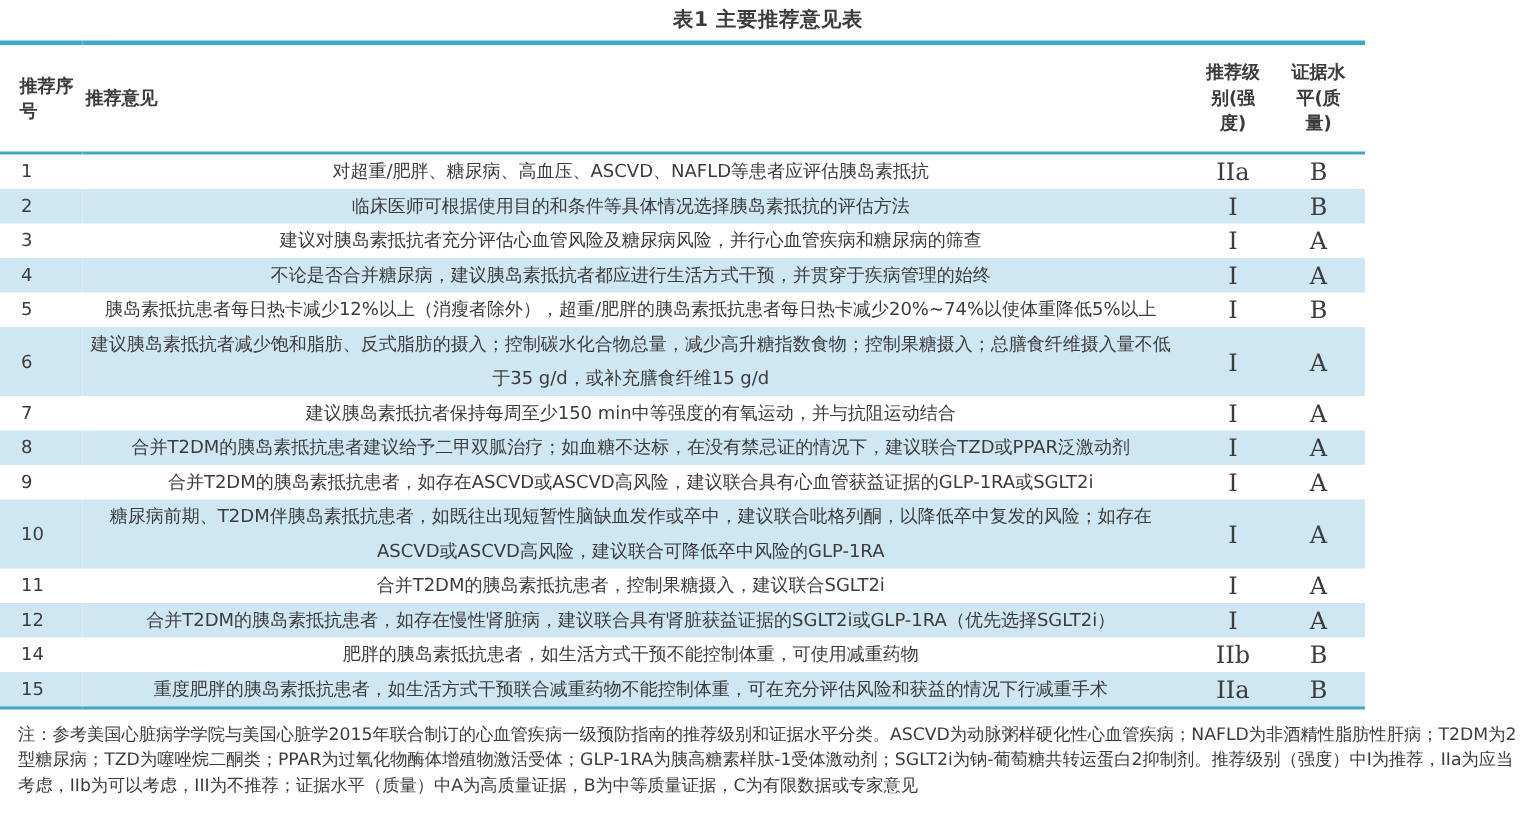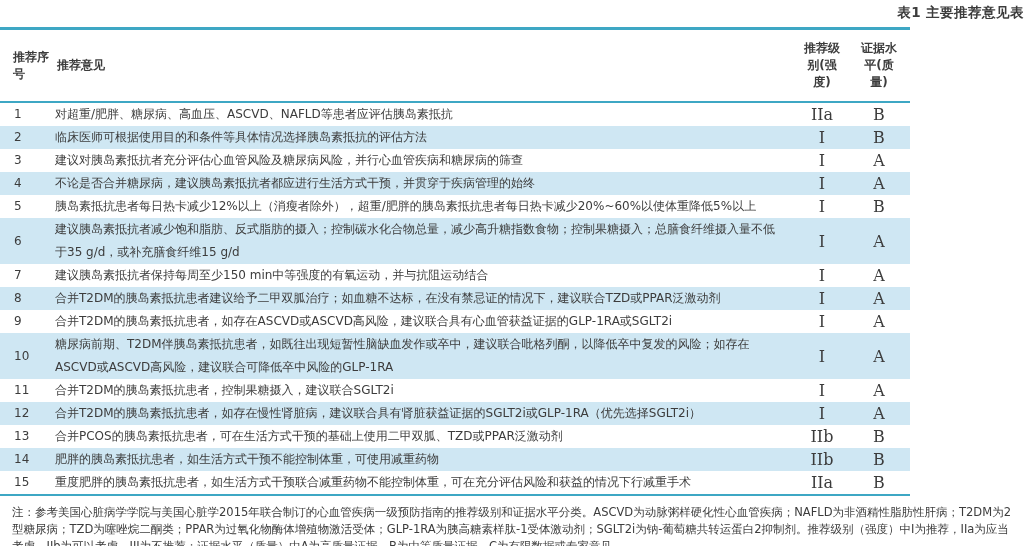--- a/index.html
+++ b/index.html
@@ -4,40 +4,40 @@
 <style>
   :root{
     --accent:#3ea7c4;
     --stripe:#cfe7f3;
     --text:#3c3c3c;
   }
   *{box-sizing:border-box;margin:0;padding:0;}
   html,body{width:1024px;height:546px;overflow:hidden;background:#ffffff;
     font-family:"DejaVu Sans","Liberation Sans",sans-serif;color:var(--text);}
   .page{width:1024px;height:546px;}
-  .title{ text-align:right; font-size:13.5px; padding:4px 0 5px 0; letter-spacing:0.5px;}
+  .title{ text-align:center; font-size:13.5px; padding:4px 0 5px 0; letter-spacing:0.5px;}
   .title .lbl{font-weight:bold;}
   .title .txt{font-weight:bold; font-weight:600;}
   table{width:910px; border-collapse:collapse; table-layout:fixed;
     border-top:3px solid var(--accent); border-bottom:2px solid var(--accent);
     font-size:12px;}
   thead th{ font-weight:bold; vertical-align:middle; padding:10px 2px;
     border-bottom:2px solid var(--accent); line-height:17px; font-size:12px;}
   th.col-no{ text-align:left; padding-left:13px;}
   th.col-opinion{ text-align:left;}
   th.col-grade, th.col-evidence{ text-align:center; }
   th .wrapbox{ display:inline-block; width:42px; word-break:break-all; text-align:center;}
   th.col-no .wrapbox{ width:40px; text-align:left;}
   col.c-no{width:55px;}
   col.c-grade{width:52px;}
   col.c-evidence{width:62px;}
   tbody td{ vertical-align:middle; line-height:23px; padding:0;}
   tbody tr:nth-child(even){ background:var(--stripe);}
   td.col-no{ padding-left:14px;}
-  td.col-opinion{ padding-right:10px; word-break:break-word;}
+  td.col-opinion{ padding-right:10px; word-break:break-word;text-align:center;}
   td.col-grade, td.col-evidence{ text-align:center; font-family:"DejaVu Serif","Liberation Serif",serif; font-size:16px;}
   .note{ font-size:11.5px; line-height:17px; padding:8px 12px 0 12px; word-break:break-word;}
 </style>
 </head>
 <body>
 
 <div class="page">
 
   <div class="title">
     <span class="lbl">表1</span>
@@ -86,21 +86,21 @@
     <td class="col-evidence">A</td>
   </tr>
         <tr>
     <td class="col-no">4</td>
     <td class="col-opinion">不论是否合并糖尿病，建议胰岛素抵抗者都应进行生活方式干预，并贯穿于疾病管理的始终</td>
     <td class="col-grade">I</td>
     <td class="col-evidence">A</td>
   </tr>
         <tr>
     <td class="col-no">5</td>
-    <td class="col-opinion">胰岛素抵抗患者每日热卡减少12%以上（消瘦者除外），超重/肥胖的胰岛素抵抗患者每日热卡减少20%~60%以使体重降低5%以上</td>
+    <td class="col-opinion">胰岛素抵抗患者每日热卡减少12%以上（消瘦者除外），超重/肥胖的胰岛素抵抗患者每日热卡减少20%~74%以使体重降低5%以上</td>
     <td class="col-grade">I</td>
     <td class="col-evidence">B</td>
   </tr>
         <tr>
     <td class="col-no">6</td>
     <td class="col-opinion">建议胰岛素抵抗者减少饱和脂肪、反式脂肪的摄入；控制碳水化合物总量，减少高升糖指数食物；控制果糖摄入；总膳食纤维摄入量不低于35 g/d，或补充膳食纤维15 g/d</td>
     <td class="col-grade">I</td>
     <td class="col-evidence">A</td>
   </tr>
         <tr>
@@ -133,26 +133,20 @@
     <td class="col-grade">I</td>
     <td class="col-evidence">A</td>
   </tr>
         <tr>
     <td class="col-no">12</td>
     <td class="col-opinion">合并T2DM的胰岛素抵抗患者，如存在慢性肾脏病，建议联合具有肾脏获益证据的SGLT2i或GLP-1RA（优先选择SGLT2i）</td>
     <td class="col-grade">I</td>
     <td class="col-evidence">A</td>
   </tr>
         <tr>
-    <td class="col-no">13</td>
-    <td class="col-opinion">合并PCOS的胰岛素抵抗患者，可在生活方式干预的基础上使用二甲双胍、TZD或PPAR泛激动剂</td>
-    <td class="col-grade">IIb</td>
-    <td class="col-evidence">B</td>
-  </tr>
-        <tr>
     <td class="col-no">14</td>
     <td class="col-opinion">肥胖的胰岛素抵抗患者，如生活方式干预不能控制体重，可使用减重药物</td>
     <td class="col-grade">IIb</td>
     <td class="col-evidence">B</td>
   </tr>
         <tr>
     <td class="col-no">15</td>
     <td class="col-opinion">重度肥胖的胰岛素抵抗患者，如生活方式干预联合减重药物不能控制体重，可在充分评估风险和获益的情况下行减重手术</td>
     <td class="col-grade">IIa</td>
     <td class="col-evidence">B</td>

